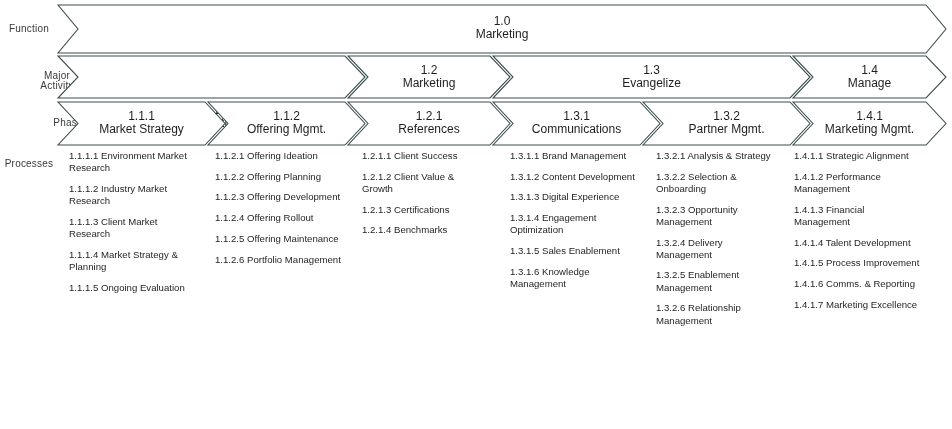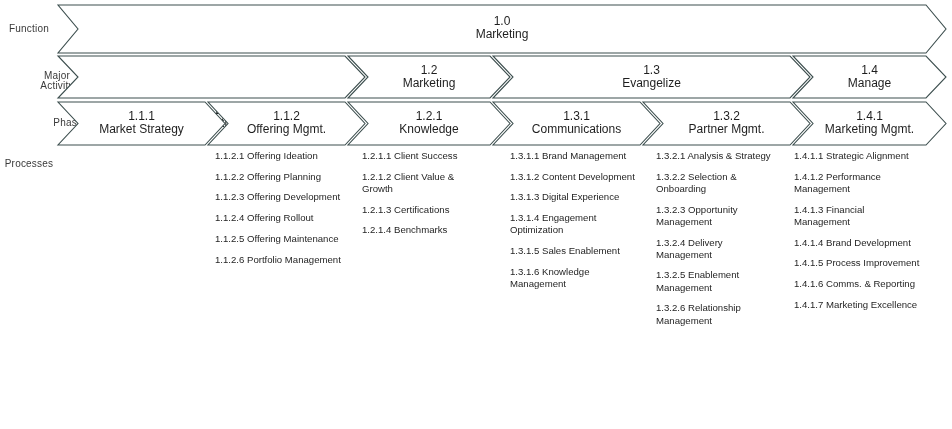--- a/index.html
+++ b/index.html
@@ -115,38 +115,45 @@
     <div class="seg-text" style="left:20px;top:8px;width:127px;">
       <span class="num">1.1.1</span>
       <span class="nm">Market Strategy</span>
     </div>
     <div class="seg-text" style="left:170px;top:8px;width:117px;">
       <span class="num">1.1.2</span>
       <span class="nm">Offering Mgmt.</span>
     </div>
     <div class="seg-text" style="left:310px;top:8px;width:122px;">
       <span class="num">1.2.1</span>
-      <span class="nm">Knowledge</span>
+      <span class="nm">References</span>
     </div>
     <div class="seg-text" style="left:455px;top:8px;width:127px;">
       <span class="num">1.3.1</span>
       <span class="nm">Communications</span>
     </div>
     <div class="seg-text" style="left:605px;top:8px;width:127px;">
       <span class="num">1.3.2</span>
       <span class="nm">Partner Mgmt.</span>
     </div>
     <div class="seg-text" style="left:755px;top:8px;width:113px;">
       <span class="num">1.4.1</span>
       <span class="nm">Marketing Mgmt.</span>
     </div>
   </div>
 
   <div id="processes">
 
+    <div class="proc-col" style="left:69px;width:125px;">
+      <div class="proc-item">1.1.1.1 Environment Market Research</div>
+      <div class="proc-item">1.1.1.2 Industry Market Research</div>
+      <div class="proc-item">1.1.1.3 Client Market Research</div>
+      <div class="proc-item">1.1.1.4 Market Strategy &amp; Planning</div>
+      <div class="proc-item">1.1.1.5 Ongoing Evaluation</div>
+    </div>
 
     <div class="proc-col" style="left:215px;width:128px;">
       <div class="proc-item">1.1.2.1 Offering Ideation</div>
       <div class="proc-item">1.1.2.2 Offering Planning</div>
       <div class="proc-item">1.1.2.3 Offering Development</div>
       <div class="proc-item">1.1.2.4 Offering Rollout</div>
       <div class="proc-item">1.1.2.5 Offering Maintenance</div>
       <div class="proc-item">1.1.2.6 Portfolio Management</div>
     </div>
 
@@ -172,20 +179,20 @@
       <div class="proc-item">1.3.2.3 Opportunity Management</div>
       <div class="proc-item">1.3.2.4 Delivery Management</div>
       <div class="proc-item">1.3.2.5 Enablement Management</div>
       <div class="proc-item">1.3.2.6 Relationship Management</div>
     </div>
 
     <div class="proc-col" style="left:794px;width:128px;">
       <div class="proc-item">1.4.1.1 Strategic Alignment</div>
       <div class="proc-item">1.4.1.2 Performance Management</div>
       <div class="proc-item">1.4.1.3 Financial Management</div>
-      <div class="proc-item">1.4.1.4 Brand Development</div>
+      <div class="proc-item">1.4.1.4 Talent Development</div>
       <div class="proc-item">1.4.1.5 Process Improvement</div>
       <div class="proc-item">1.4.1.6 Comms. &amp; Reporting</div>
       <div class="proc-item">1.4.1.7 Marketing Excellence</div>
     </div>
 
   </div>
 </div>
 
 </body></html>

